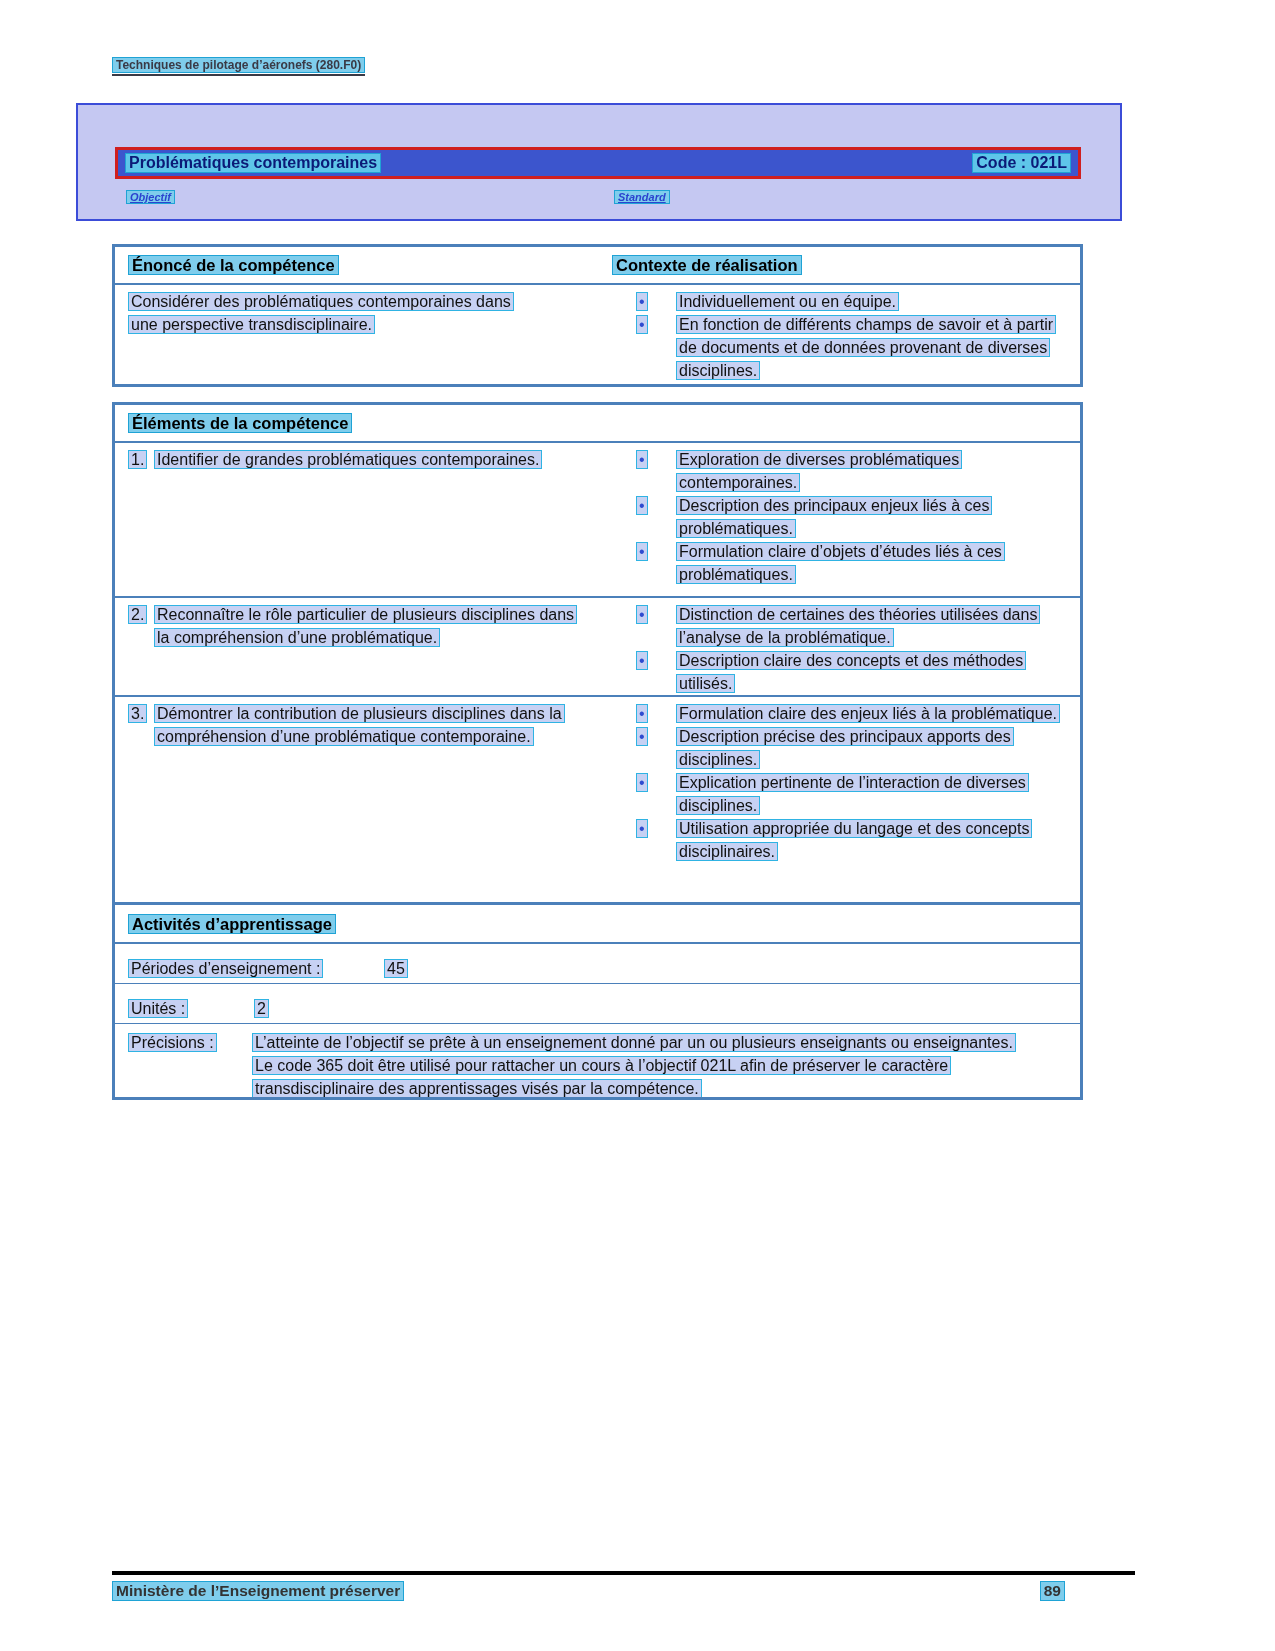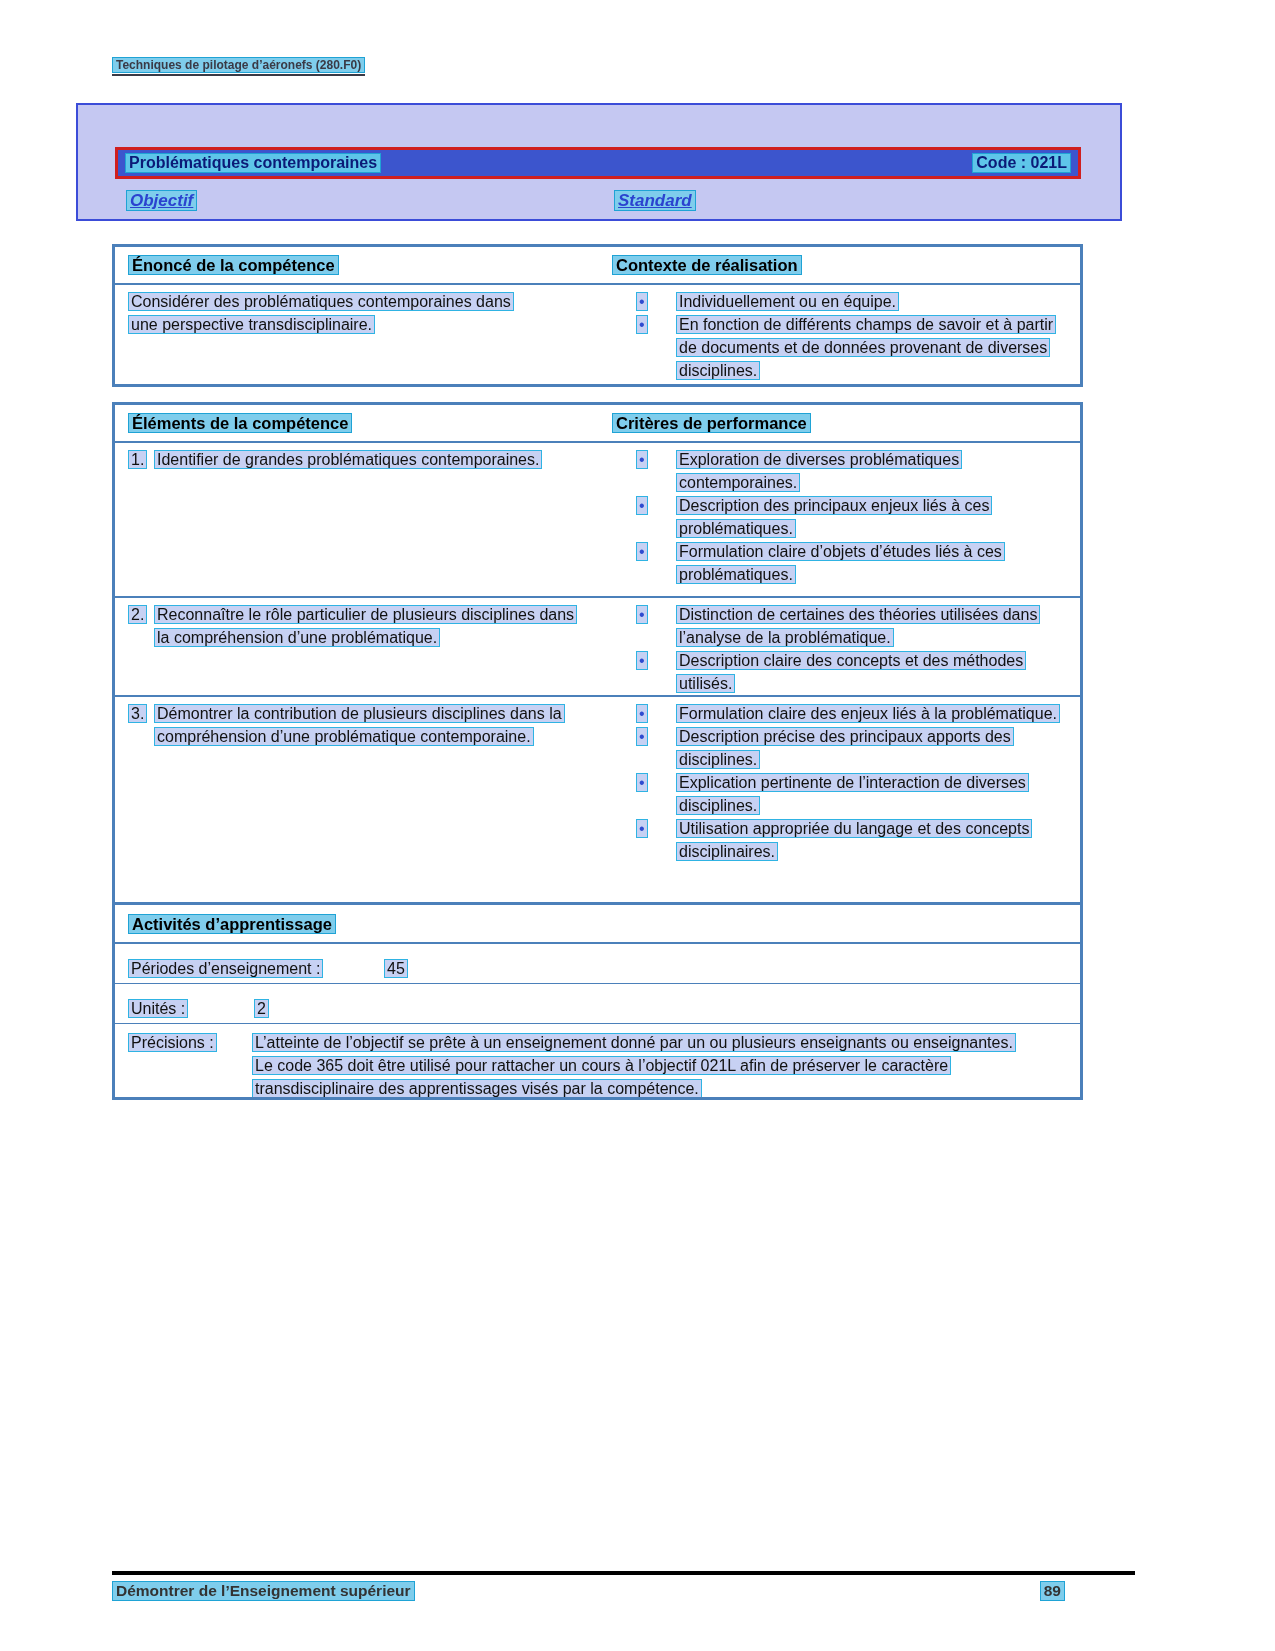--- a/index.html
+++ b/index.html
@@ -17,21 +17,21 @@
   .running-header { position:absolute; left:112px; top:58px; font-size:12px; font-weight:bold; color:#3a3a46; }
   .uline { display:inline-block; border-bottom:2px solid #3a3a46; padding-bottom:2px; }
 
   
   .banner { position:absolute; left:76px; top:103px; width:1046px; height:118px;
             background:#c5c8f2; border:2px solid #3b4cd8; }
   .title-bar { position:absolute; left:37px; top:42px; width:966px; height:32px;
                background:#3c55cd; border:3px solid #d01f1f;
                display:flex; align-items:center; justify-content:space-between; padding:0 7px; }
   .title-bar .hlc { color:#0b1a77; font-weight:bold; font-size:16px; background:#5ec5e9; }
-  .obj-wrap { position:absolute; top:86px; font-size:17px; font-weight:bold; font-style:italic; color:#2b43cf; }
+  .obj-wrap { position:absolute; top:86px; font-size:11px; font-weight:bold; font-style:italic; color:#2b43cf; }
   .obj-wrap .hlc { text-decoration:underline; color:#2b43cf; }
   .obj-1 { left:48px; }
   .obj-2 { left:536px; }
 
   
   .tbl { position:absolute; left:112px; width:971px; background:#fff;
          border:3px solid #4b80ba; overflow:hidden; }
   .tbl1 { top:244px; height:143px; }
   .tbl2 { top:402px; height:556px; }
   .tbl3 { top:902px; height:198px; }
@@ -117,23 +117,20 @@
         </div>
       </div>
     </div>
   </div>
 
   <div class="tbl tbl2">
     <div class="tbl-head">
       <div class="col-l">
         <span class="th hlc">Éléments de la compétence</span>
       </div>
-      <div class="col-r">
-        <span class="th hlc">Critères de performance</span>
-      </div>
     </div>
 
     <div class="tbl-row row1">
       <div class="col-l elem-cell">
         <span class="num-wrap"><span class="hl">1.</span></span>
         <div class="elem-wrap"><span class="hl">Identifier de grandes problématiques contemporaines.</span></div>
       </div>
       <div class="col-r">
         <div class="b-item">
           <span class="b-dot"><span class="hl">•</span></span>
@@ -209,17 +206,17 @@
       </div>
       <div class="prec-text">
         <div class="prec-p"><span class="hl">L’atteinte de l’objectif se prête à un enseignement donné par un ou plusieurs enseignants ou enseignantes.</span></div>
         <div class="prec-p"><span class="hl">Le code 365 doit être utilisé pour rattacher un cours à l’objectif 021L afin de préserver le caractère transdisciplinaire des apprentissages visés par la compétence.</span></div>
       </div>
     </div>
   </div>
 
   <div class="footer-line"></div>
   <div class="footer-row">
-    <span class="hlc">Démontrer de l’Enseignement supérieur</span>
+    <span class="hlc">Ministère de l’Enseignement préserver</span>
     <span class="pg hlc">89</span>
   </div>
 
 </div>
 
 </body></html>

